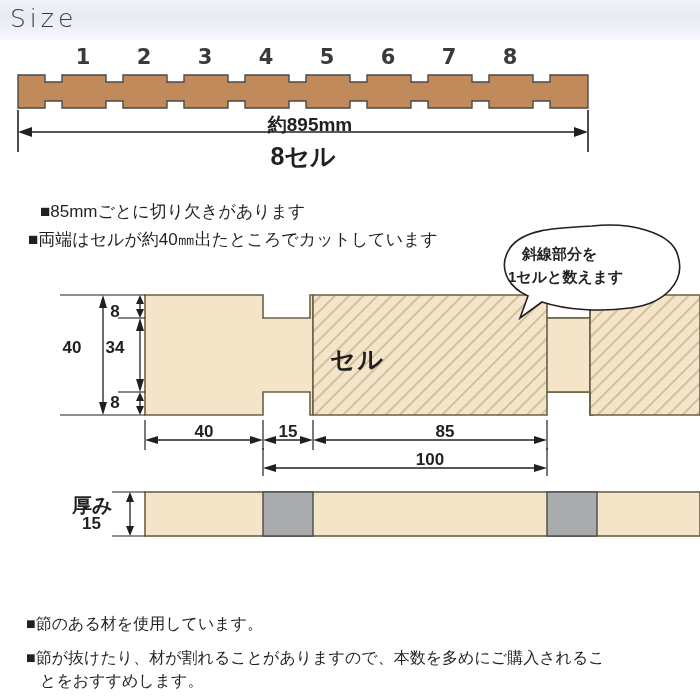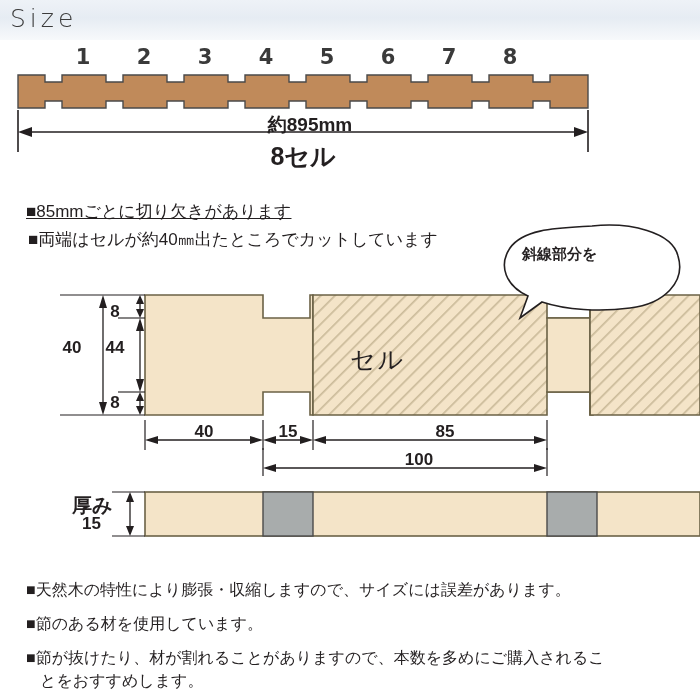--- a/index.html
+++ b/index.html
@@ -35,34 +35,34 @@
   
   .plank-wrap{position:absolute;left:0;top:74px;width:700px;height:36px;}
 
   
   .dimtext{position:absolute;text-align:center;font-weight:700;color:#231f20;}
   #dim-895{left:0;top:112px;width:600px;font-size:19px;margin-left:7px;}
   #dim-8cell{left:0;top:140px;width:600px;font-size:25px;}
 
   
   .note{position:absolute;font-size:17px;color:#231f20;white-space:nowrap;}
-  #note1{left:26px;top:200px;text-decoration:underline;}
+  #note1{left:40px;top:200px;}
   #note2{left:28px;top:228px;}
 
   
   .bub-l{position:absolute;font-size:15px;font-weight:700;color:#231f20;white-space:nowrap;}
   #bub1{left:522px;top:245px;}
   #bub2{left:508px;top:268px;}
 
   
   .vlab{position:absolute;font-size:17px;font-weight:700;color:#231f20;text-align:center;}
   .hlab{position:absolute;font-size:17px;font-weight:700;color:#231f20;text-align:center;}
   .celllab{
-    position:absolute;font-size:25px;font-weight:400;color:#231f20;
-    left:350px;top:343px;letter-spacing:2px;
+    position:absolute;font-size:25px;font-weight:700;color:#231f20;
+    left:330px;top:343px;letter-spacing:2px;
   }
 
   
   .thk1{position:absolute;left:72px;top:492px;font-size:20px;font-weight:700;}
   .thk2{position:absolute;left:82px;top:514px;font-size:17px;font-weight:700;}
 
   
   .bnote{position:absolute;font-size:16px;color:#231f20;line-height:1.45;}
   #bn1{left:26px;top:578px;}
   #bn2{left:26px;top:612px;}
@@ -172,33 +172,34 @@
       <path d="M140,102 L136,89 L144,89 Z" fill="#231f20"></path>
 
       <line x1="140" y1="104" x2="140" y2="123" stroke="#231f20" stroke-width="1.3"></line>
       <path d="M140,102 L136,111 L144,111 Z" fill="#231f20"></path>
       <path d="M140,125 L136,116 L144,116 Z" fill="#231f20"></path>
     </svg>
   </div>
 
   <div class="vlab" style="left:52px;top:338px;width:40px;">40</div>
   <div class="vlab" style="left:100px;top:302px;width:30px;">8</div>
-  <div class="vlab" style="left:98px;top:338px;width:34px;">44</div>
+  <div class="vlab" style="left:98px;top:338px;width:34px;">34</div>
   <div class="vlab" style="left:100px;top:393px;width:30px;">8</div>
 
   <div class="celllab">セル</div>
 
   <div style="position:absolute;left:480px;top:222px;width:220px;height:100px;">
     <svg width="220" height="100" viewBox="0 0 220 100">
       <path d="M112,4 C150,0 192,10 198,34 C206,60 184,82 150,86
                C120,90 86,88 62,80 L40,96 L48,74
                C26,64 18,44 30,26 C44,6 80,6 112,4 Z" fill="#ffffff" stroke="#231f20" stroke-width="1.6"></path>
     </svg>
   </div>
   <div class="bub-l" id="bub1">斜線部分を</div>
+  <div class="bub-l" id="bub2">1セルと数えます</div>
 
   <div style="position:absolute;left:0;top:418px;width:700px;height:62px;">
     <svg width="700" height="62" viewBox="0 0 700 62">
 
       <line x1="145" y1="2" x2="145" y2="32" stroke="#231f20" stroke-width="1.2"></line>
       <line x1="263" y1="2" x2="263" y2="32" stroke="#231f20" stroke-width="1.2"></line>
       <line x1="313" y1="2" x2="313" y2="32" stroke="#231f20" stroke-width="1.2"></line>
       <line x1="547" y1="2" x2="547" y2="32" stroke="#231f20" stroke-width="1.2"></line>
       <line x1="263" y1="30" x2="263" y2="58" stroke="#231f20" stroke-width="1.2"></line>
       <line x1="547" y1="30" x2="547" y2="58" stroke="#231f20" stroke-width="1.2"></line>
@@ -216,40 +217,39 @@
       <path d="M547,22 L534,18 L534,26 Z" fill="#231f20"></path>
 
       <line x1="268" y1="50" x2="542" y2="50" stroke="#231f20" stroke-width="1.3"></line>
       <path d="M263,50 L276,46 L276,54 Z" fill="#231f20"></path>
       <path d="M547,50 L534,46 L534,54 Z" fill="#231f20"></path>
     </svg>
   </div>
   <div class="hlab" style="left:145px;top:422px;width:118px;">40</div>
   <div class="hlab" style="left:263px;top:422px;width:50px;">15</div>
   <div class="hlab" style="left:313px;top:422px;width:264px;">85</div>
-  <div class="hlab" style="left:249px;top:450px;width:340px;">100</div>
+  <div class="hlab" style="left:260px;top:450px;width:340px;">100</div>
 
   <div style="position:absolute;left:0;top:486px;width:700px;height:62px;">
     <svg width="700" height="62" viewBox="0 0 700 62">
 
       <rect x="145" y="6" width="555" height="44" fill="#f4e4c8" stroke="#6b6246" stroke-width="1.6"></rect>
 
       <rect x="263" y="6" width="50" height="44" fill="#a8acac" stroke="#4a4a4a" stroke-width="1.4"></rect>
       <rect x="547" y="6" width="50" height="44" fill="#a8acac" stroke="#4a4a4a" stroke-width="1.4"></rect>
 
       <line x1="112" y1="6" x2="145" y2="6" stroke="#231f20" stroke-width="1.2"></line>
       <line x1="112" y1="50" x2="145" y2="50" stroke="#231f20" stroke-width="1.2"></line>
       <line x1="130" y1="9" x2="130" y2="47" stroke="#231f20" stroke-width="1.3"></line>
       <path d="M130,6  L126,16 L134,16 Z" fill="#231f20"></path>
       <path d="M130,50 L126,40 L134,40 Z" fill="#231f20"></path>
     </svg>
   </div>
   <div class="thk1">厚み</div>
   <div class="thk2">15</div>
 
-  <div class="bnote" id="bn1">■天然木の特性により膨張・収縮しますので、サイズには誤差があります。</div>
   <div class="bnote" id="bn2">■節のある材を使用しています。</div>
   <div class="bnote" id="bn3">
     <span>■節が抜けたり、材が割れることがありますので、本数を多めにご購入されるこ</span>
     <span class="cont">とをおすすめします。</span>
   </div>
 
 </div>
 
 </body></html>

